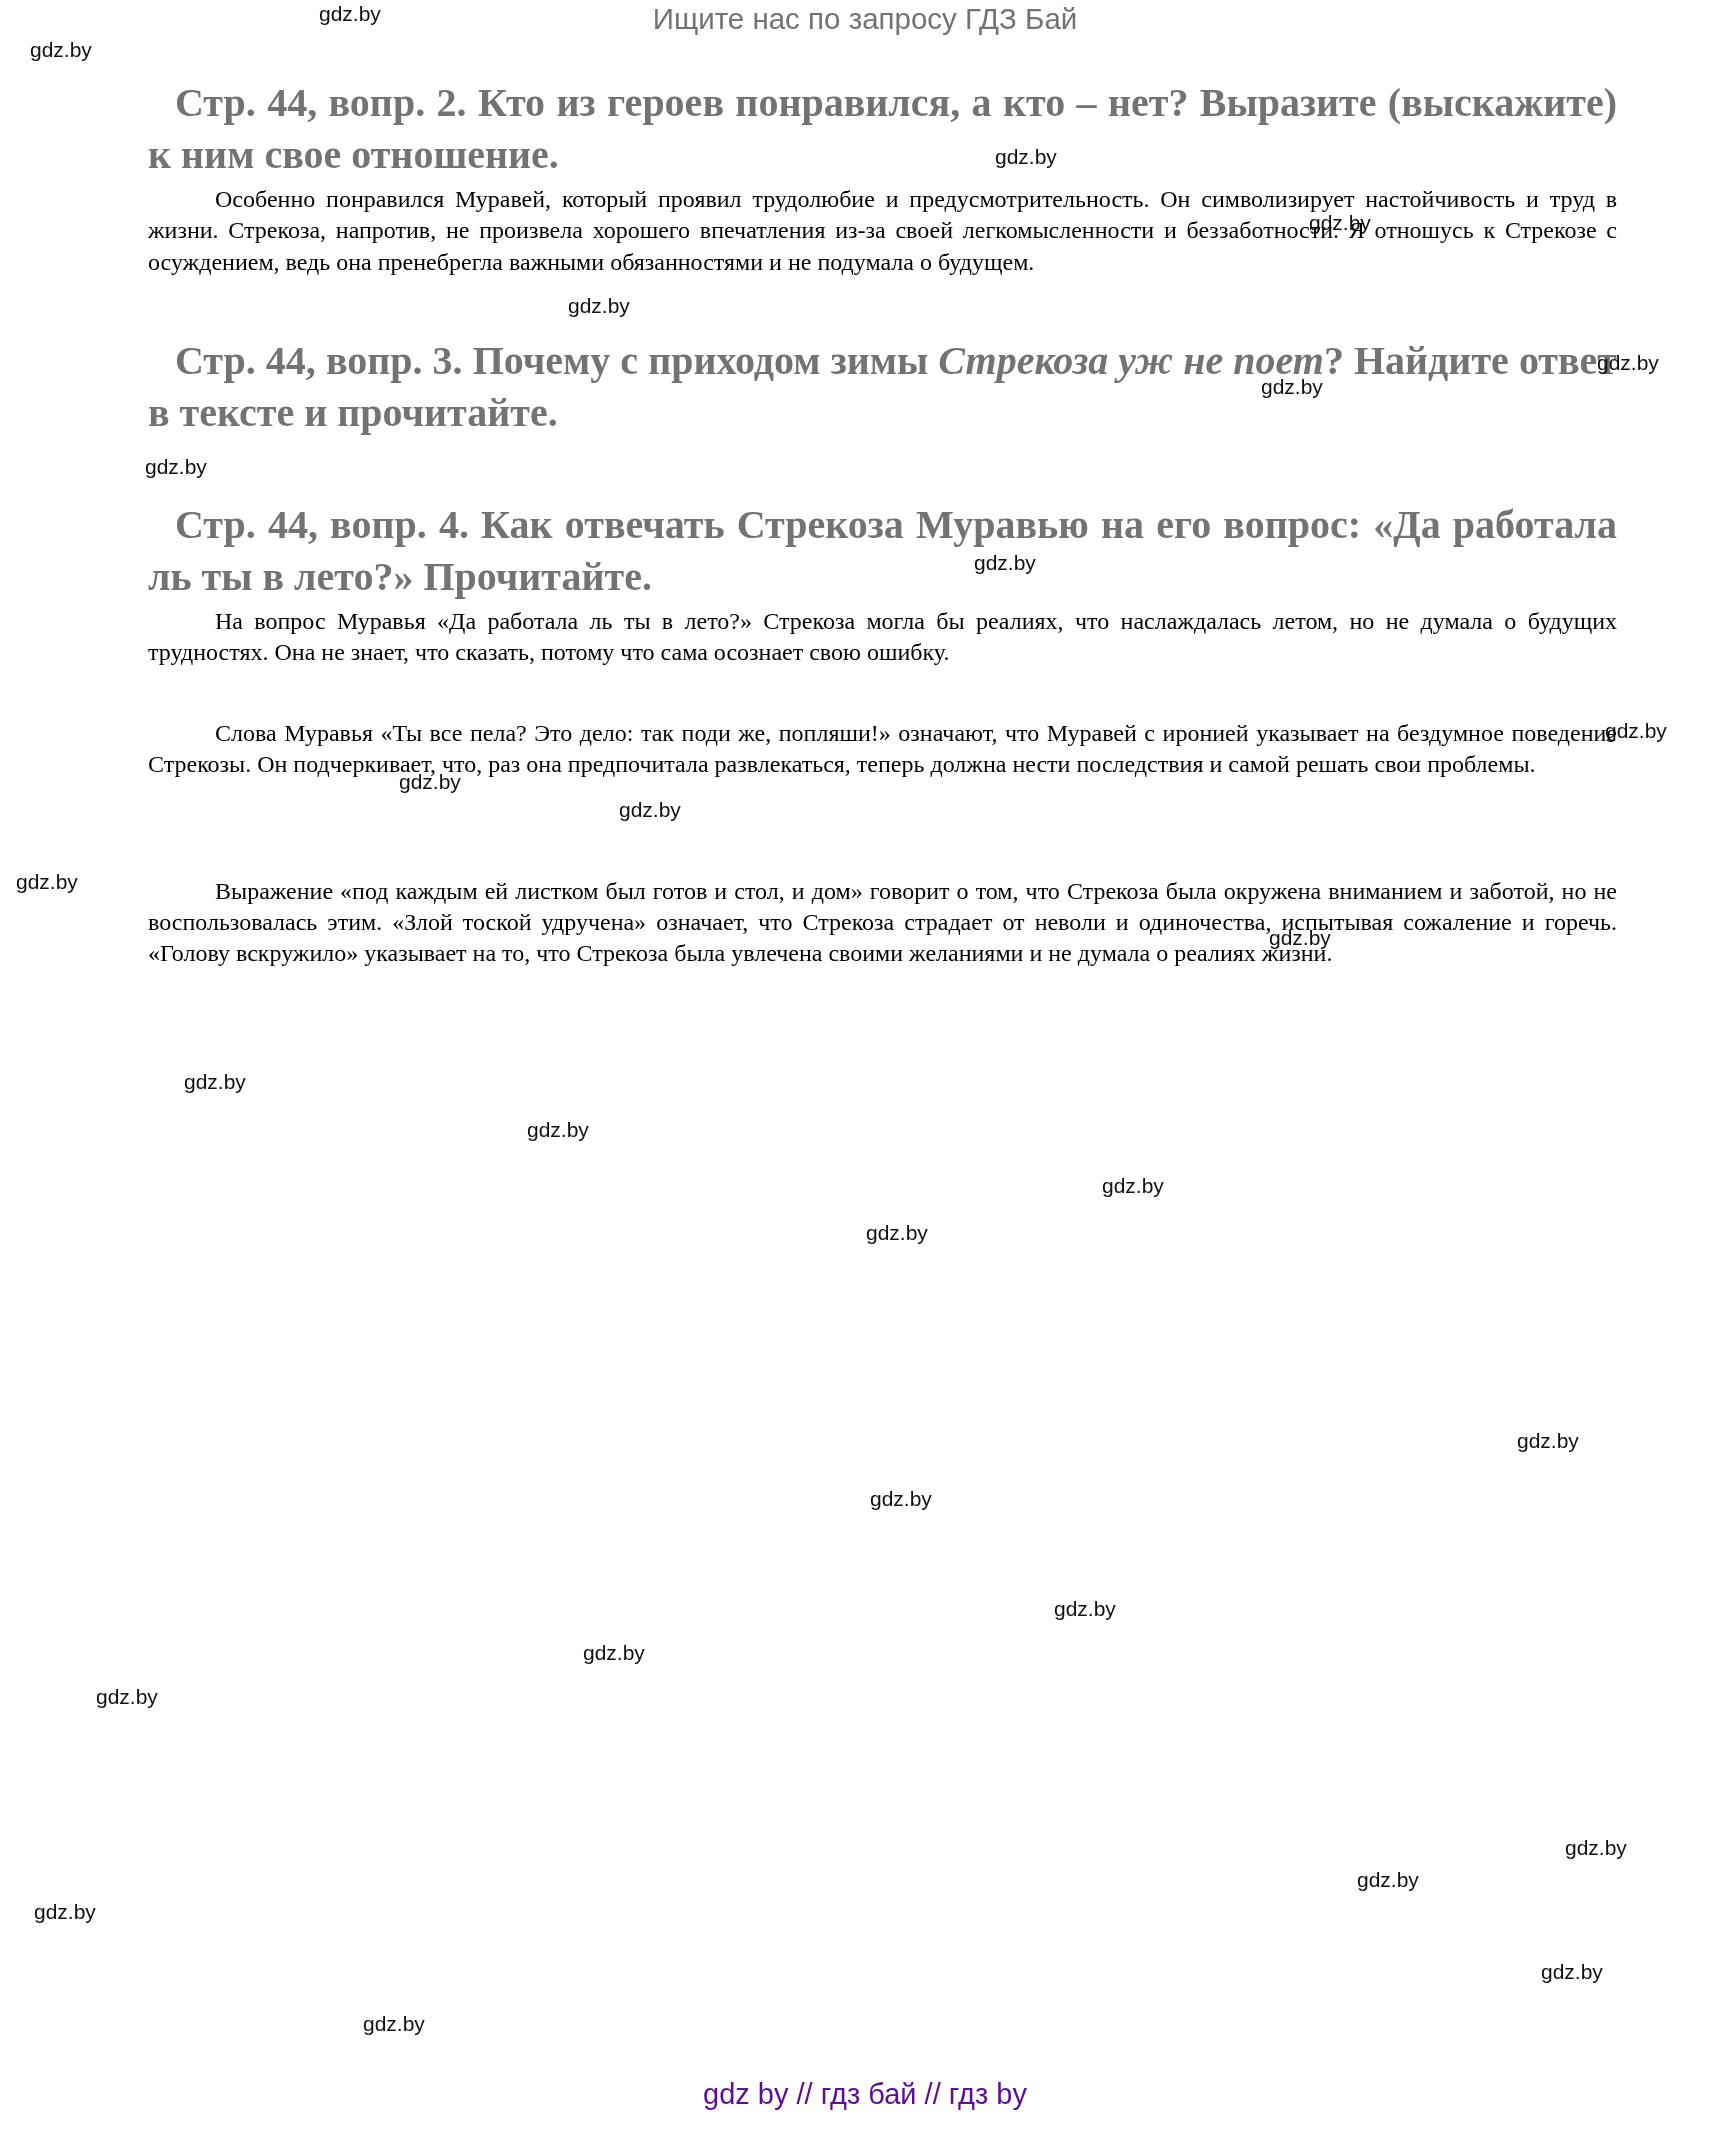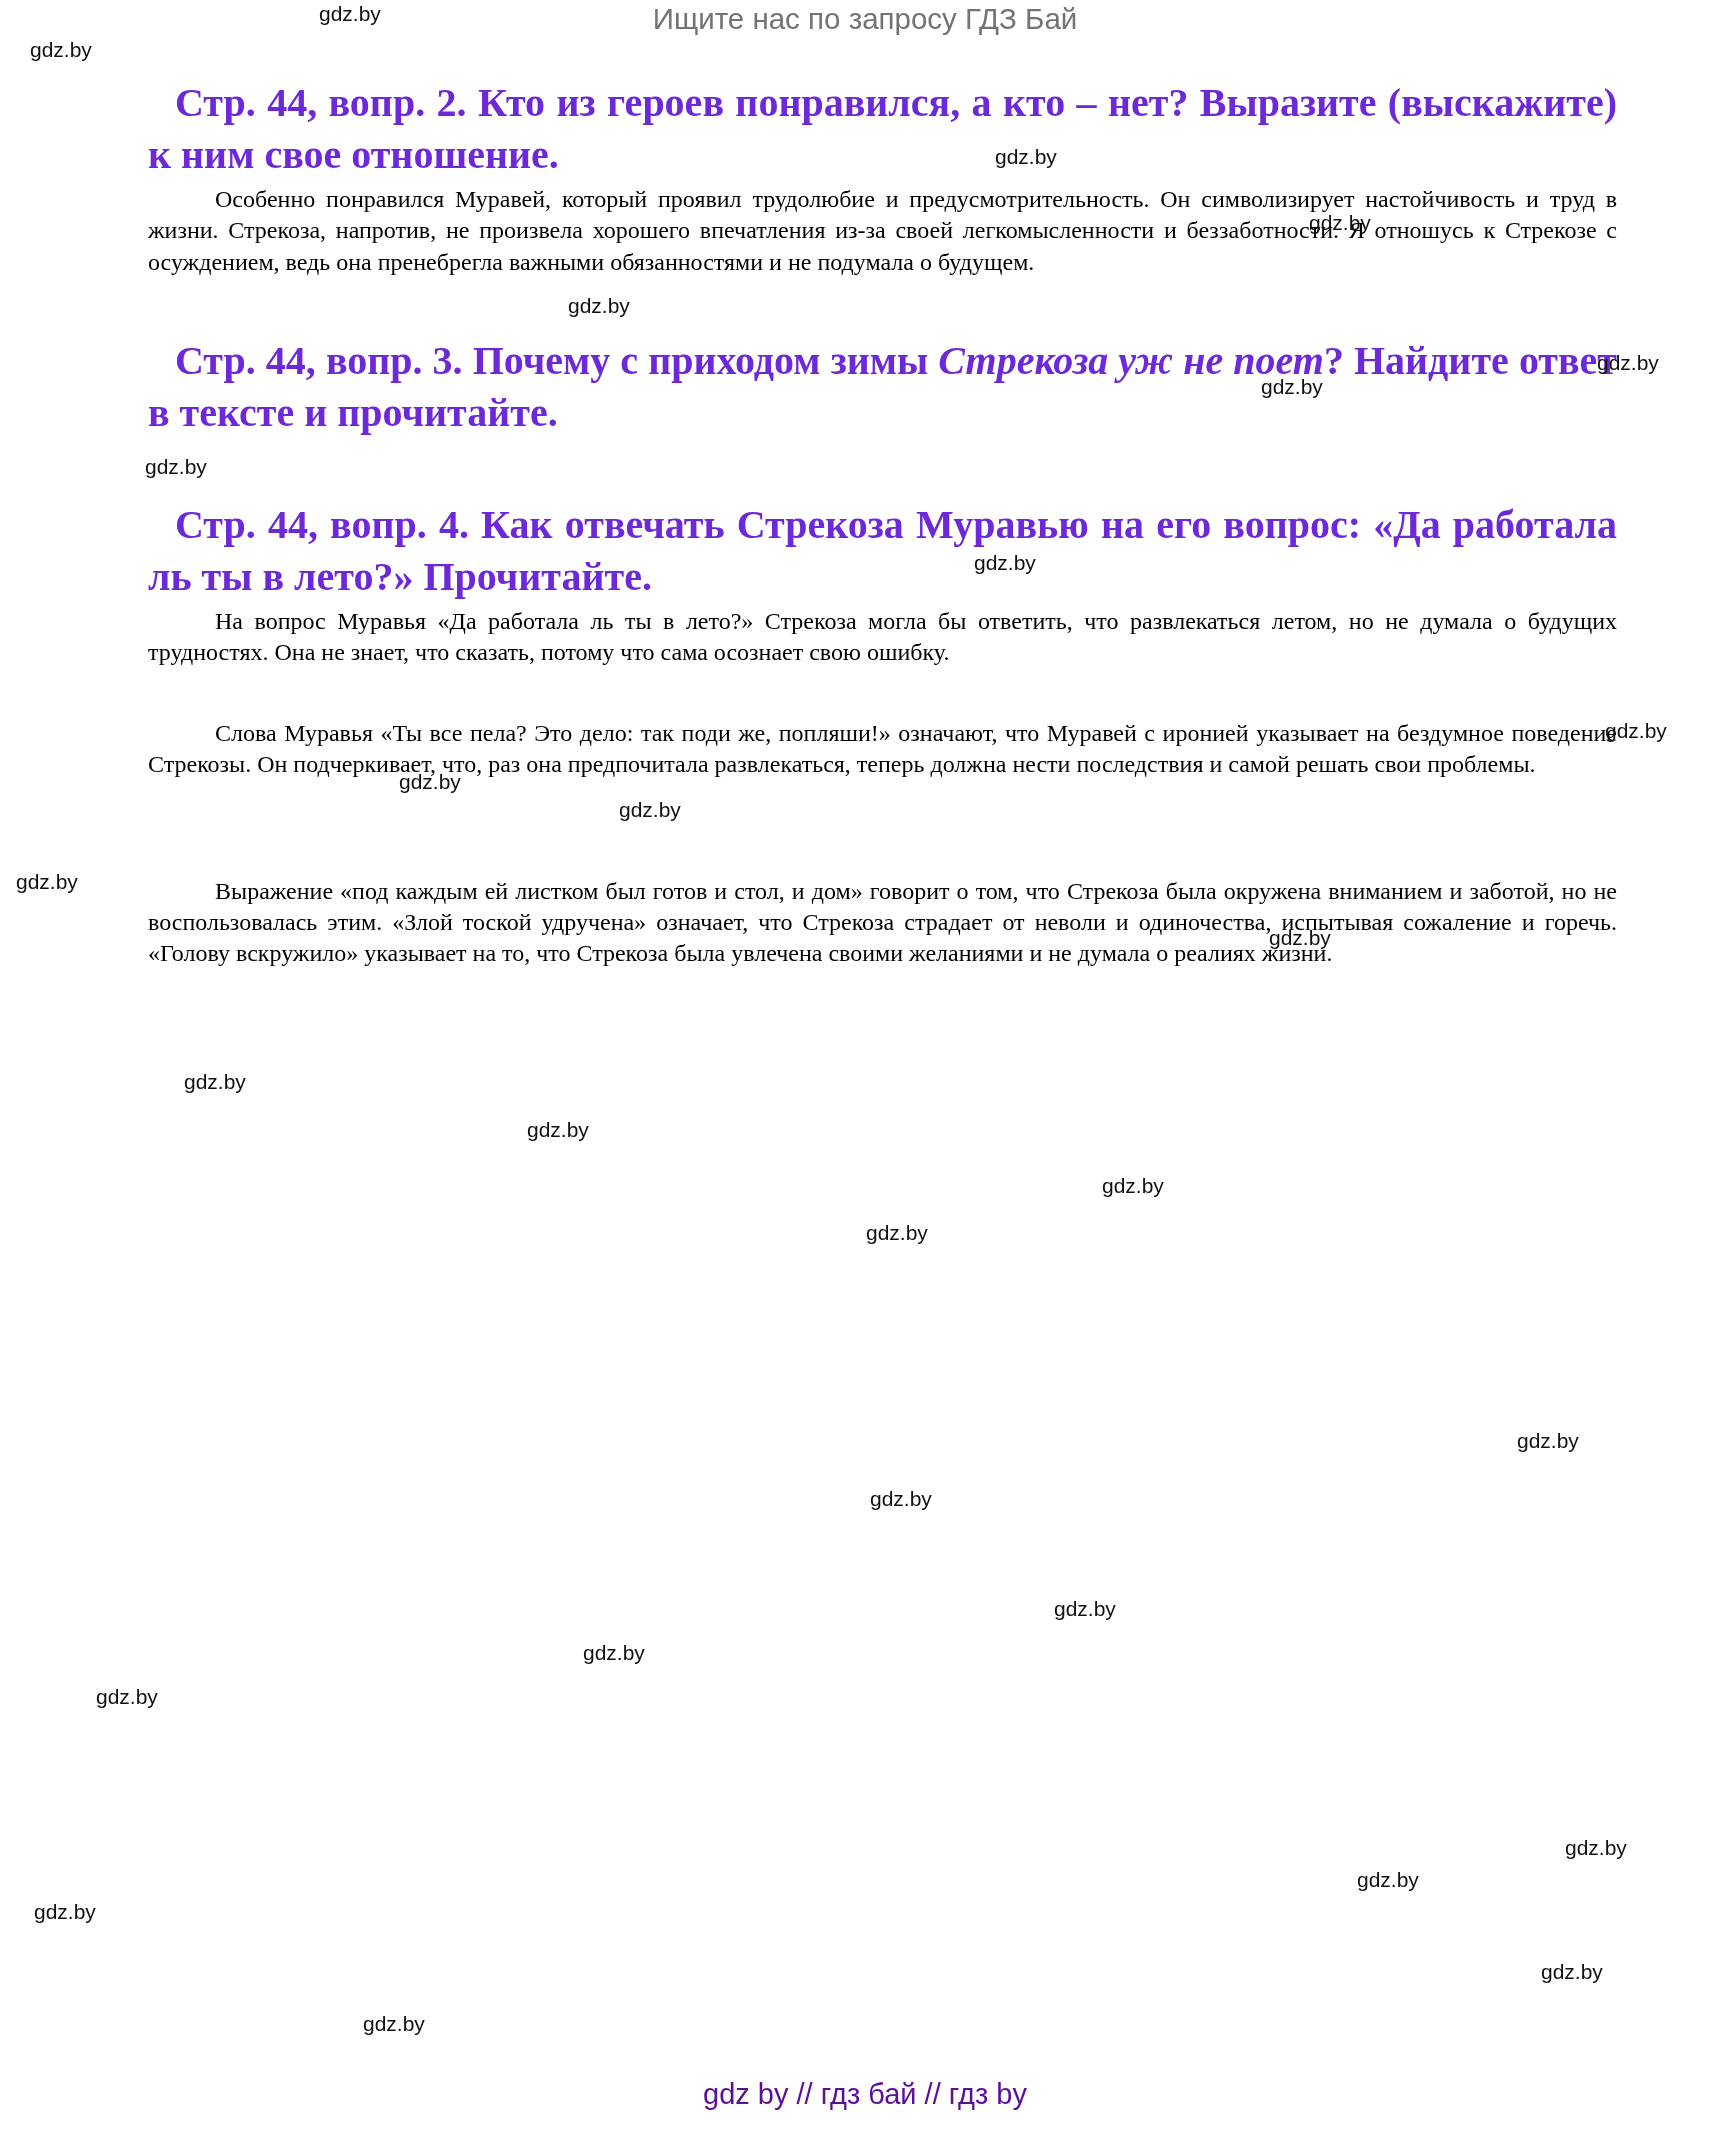--- a/index.html
+++ b/index.html
@@ -42,21 +42,21 @@
   .qa-block { margin-bottom: 0px; }
 
   .q-head {
     font-weight: bold;
     font-size: 40px;
     line-height: 1.30;
     text-align: justify;
     text-justify: inter-word;
     text-indent: 27px;
     margin: 0 0 3.2px 0;
-    color: #6d28d9;
+    color: #737373;
     hyphens: none;
   }
   .q-head > i { font-style: italic; }
 
   .ans {
     font-size: 24px;
     line-height: 1.30;
     text-align: justify;
     text-justify: inter-word;
     text-indent: 67px;
@@ -112,21 +112,21 @@
   <div class="qa-block">
     <p class="q-head"><span>Стр. 44, вопр. 3. Почему с приходом зимы </span><i>Стрекоза уж не поет</i><span>? Найдите ответ в тексте и прочитайте.</span></p>
   </div>
 
   <div class="gap-lg"></div>
 
   <div class="qa-block">
     <p class="q-head">
       <span>Стр. 44, вопр. 4. Как отвечать Стрекоза Муравью на его вопрос: «Да работала ль ты в лето?» Прочитайте.</span>
     </p>
-    <p class="ans">На вопрос Муравья «Да работала ль ты в лето?» Стрекоза могла бы ответить, что развлекаться летом, но не думала о будущих трудностях. Она не знает, что сказать, потому что сама осознает свою ошибку.</p>
+    <p class="ans">На вопрос Муравья «Да работала ль ты в лето?» Стрекоза могла бы реалиях, что наслаждалась летом, но не думала о будущих трудностях. Она не знает, что сказать, потому что сама осознает свою ошибку.</p>
   </div>
 
   <div class="gap-md"></div>
 
   <div class="qa-block">
     <p class="ans">Слова Муравья «Ты все пела? Это дело: так поди же, попляши!» означают, что Муравей с иронией указывает на бездумное поведение Стрекозы. Он подчеркивает, что, раз она предпочитала развлекаться, теперь должна нести последствия и самой решать свои проблемы.</p>
   </div>
 
   <div class="gap-xl"></div>
 

